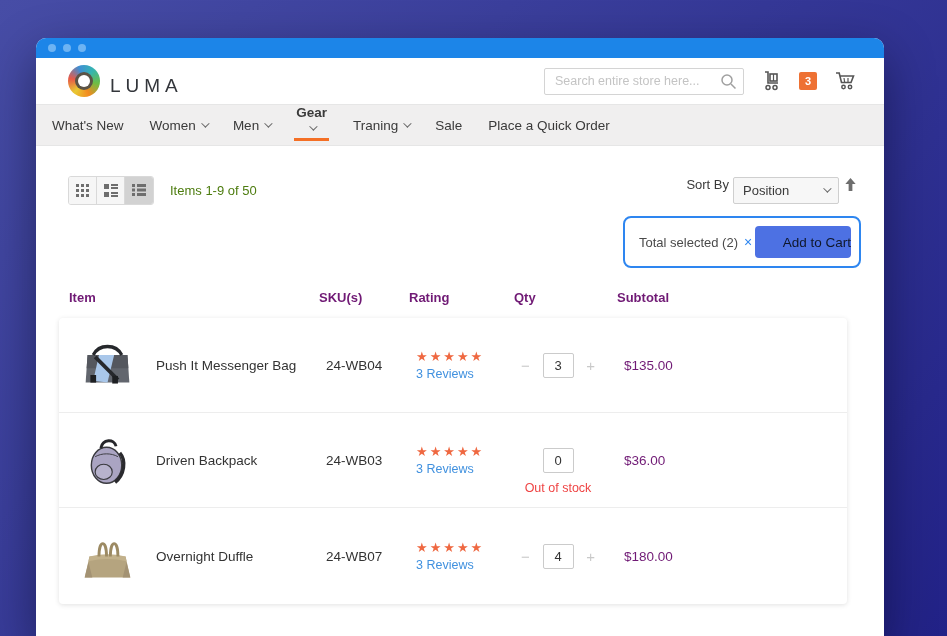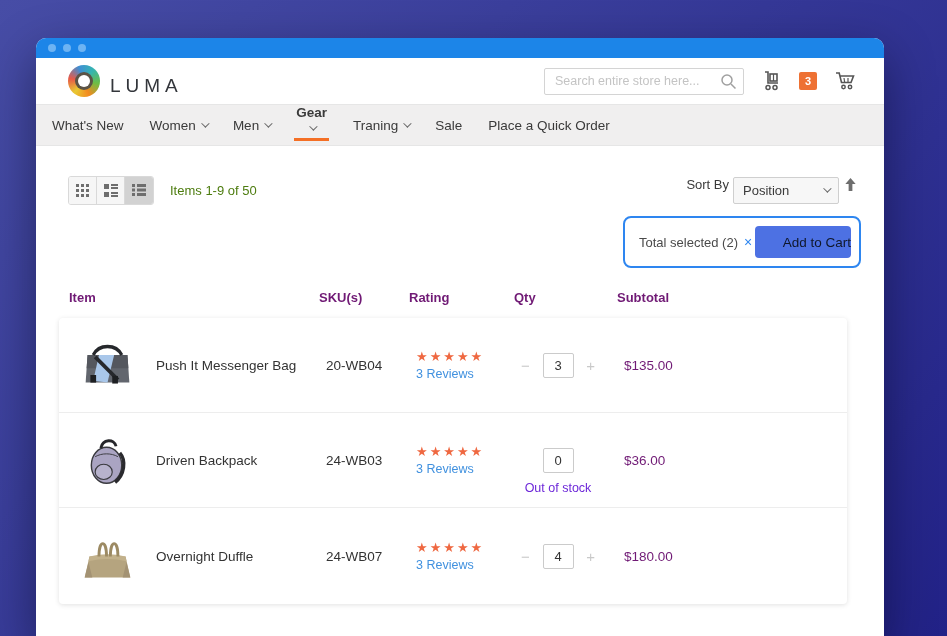--- a/index.html
+++ b/index.html
@@ -73,21 +73,21 @@
   .pimg{width:57px;height:57px;flex:none;}
   .pname{font-size:13.5px;color:#333;}
   .sku{font-size:13.5px;color:#333;}
   .stars{font-size:13px;letter-spacing:2px;color:var(--star);line-height:1.2;}
   .rev{font-size:12.5px;color:var(--link);margin-top:3px;cursor:pointer;}
   .qtycell{position:relative;width:74px;display:flex;align-items:center;justify-content:space-between;}
   .step{font-size:15px;color:#c9c9c9;cursor:pointer;line-height:1;}
   .qty input{width:31px;height:25px;border:1px solid #cbcbcb;border-radius:2px;text-align:center;
              font-size:13px;color:#333;font-family:inherit;background:#fff;}
   .stock{position:absolute;top:33px;left:50%;transform:translateX(-50%);white-space:nowrap;
-         font-size:12.5px;color:#6d28d9;}
+         font-size:12.5px;color:#ef4444;}
   .price{font-size:13.5px;color:#701a75;}
   
   .selcol{position:absolute;top:245px;right:19px;width:84px;height:330px;border:2px solid var(--accent);
           border-radius:8px;background:#fff;text-align:center;}
   .selall{margin-top:11px;font-size:13px;font-weight:600;color:#3b74e0;cursor:pointer;}
   .cb{position:absolute;left:50%;transform:translateX(-50%);width:17px;height:17px;border-radius:3px;
       border:1px solid #c5c5c5;background:#fff;cursor:pointer;display:flex;align-items:center;justify-content:center;}
   .cb.checked{background:#4170e8;border-color:#4170e8;}
   .cb svg{display:none;}
   .cb.checked svg{display:block;}
@@ -242,21 +242,21 @@
           <path d="M9 19 L51 19 L53 48 L7 48 Z" fill="#62666e"></path>
           <path d="M9 19 L51 19 L52 33 L8 33 Z" fill="#54575e"></path>
           <polygon points="21,19 37,19 30,48 15,46" fill="#a9c7ea"></polygon>
           <path d="M15 19 C21 7, 39 7, 45 19" stroke="#26282c" stroke-width="3.5" fill="none"></path>
           <line x1="17" y1="21" x2="41" y2="45" stroke="#26282c" stroke-width="4"></line>
           <rect x="12" y="40" width="6" height="8" fill="#1d1f22"></rect>
           <rect x="35" y="41" width="6" height="8" fill="#1d1f22"></rect>
         </svg>
         <span class="pname">Push It Messenger Bag</span>
       </div>
-      <span class="sku">20-WB04</span>
+      <span class="sku">24-WB04</span>
       <div>
         <div class="stars">★★★★★</div>
         <div class="rev">3 Reviews</div>
       </div>
       <div class="qtycell">
         <span class="step">−</span>
         <span class="qty"><input value="3" style=""></span>
         <span class="step">+</span>
         <span class="stock"></span>
       </div>

